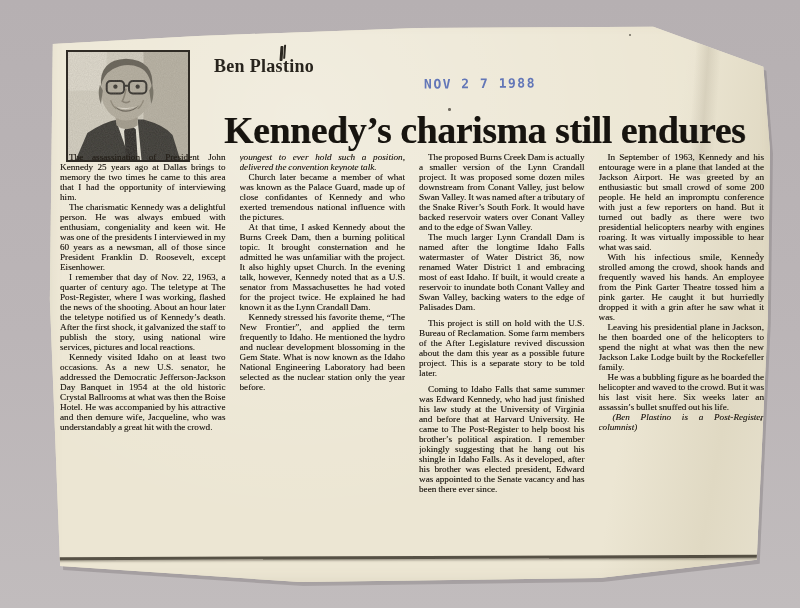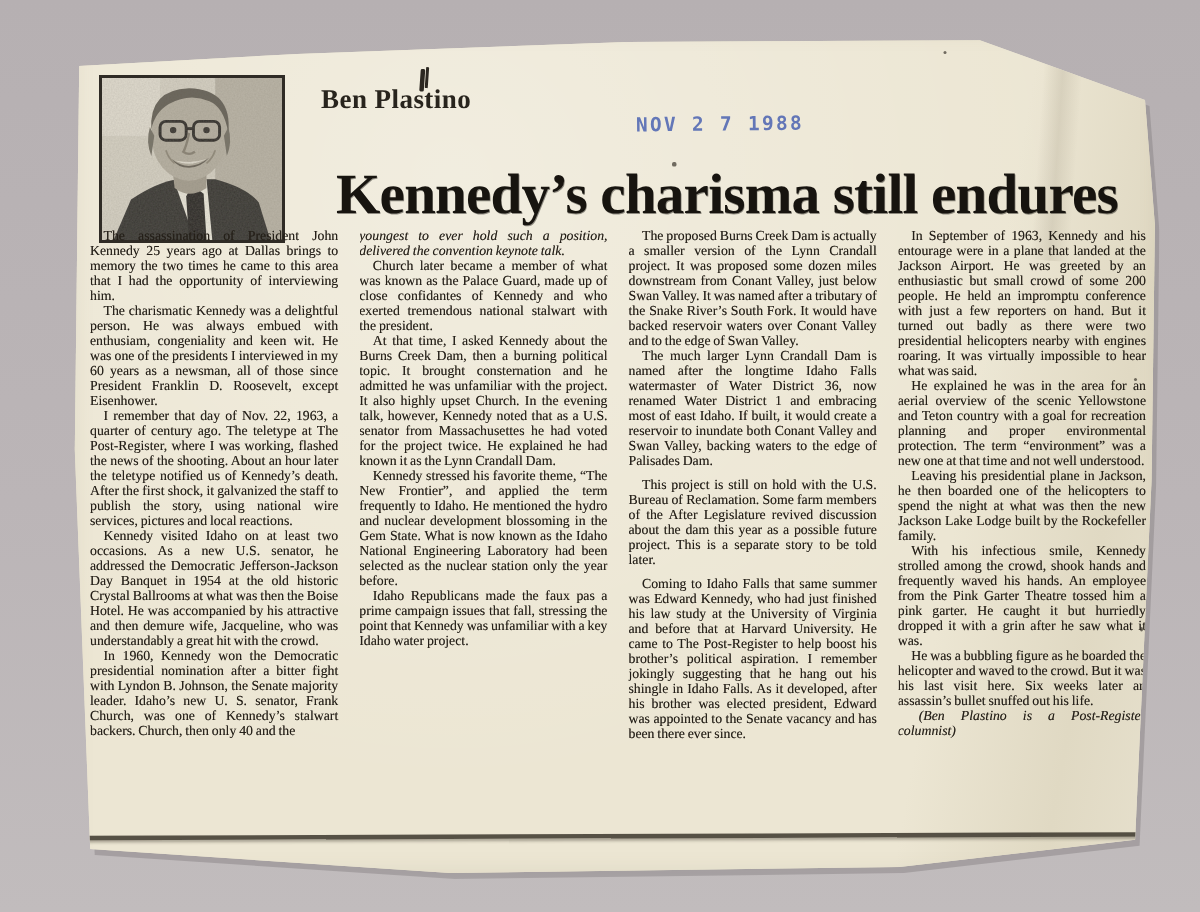--- a/index.html
+++ b/index.html
@@ -139,40 +139,37 @@
   <div class="stamp">NOV 2 7 1988</div>
 
   <h1 class="headline">Kennedy’s charisma still endures</h1>
 
   <div class="cols">
     <div class="col">
       <p>The assassination of President John Kennedy 25 years ago at Dallas brings to memory the two times he came to this area that I had the opportunity of interviewing him.</p>
       <p>The charismatic Kennedy was a delightful person. He was always embued with enthusiam, congeniality and keen wit. He was one of the presidents I interviewed in my 60 years as a newsman, all of those since President Franklin D. Roosevelt, except Eisenhower.</p>
       <p>I remember that day of Nov. 22, 1963, a quarter of century ago. The teletype at The Post-Register, where I was working, flashed the news of the shooting. About an hour later the teletype notified us of Kennedy’s death. After the first shock, it galvanized the staff to publish the story, using national wire services, pictures and local reactions.</p>
       <p>Kennedy visited Idaho on at least two occasions. As a new U.S. senator, he addressed the Democratic Jefferson-Jackson Day Banquet in 1954 at the old historic Crystal Ballrooms at what was then the Boise Hotel. He was accompanied by his attractive and then demure wife, Jacqueline, who was understandably a great hit with the crowd.</p>
-      <p>In 1960, Kennedy won the Democratic presidential nomination after a bitter fight with Lyndon B. Johnson, the Senate majority leader. Idaho’s new U. S. senator, Frank Church, was one of Kennedy’s stalwart backers. Church, then only 40 and the</p>
     </div>
     <div class="col">
       <p class="cont">youngest to ever hold such a position, delivered the convention keynote talk.</p>
-      <p>Church later became a member of what was known as the Palace Guard, made up of close confidantes of Kennedy and who exerted tremendous national stalwart with the president.</p>
+      <p>Church later became a member of what was known as the Palace Guard, made up of close confidantes of Kennedy and who exerted tremendous national influence with the pictures.</p>
       <p>At that time, I asked Kennedy about the Burns Creek Dam, then a burning political topic. It brought consternation and he admitted he was unfamiliar with the project. It also highly upset Church. In the evening talk, however, Kennedy noted that as a U.S. senator from Massachusettes he had voted for the project twice. He explained he had known it as the Lynn Crandall Dam.</p>
       <p>Kennedy stressed his favorite theme, “The New Frontier”, and applied the term frequently to Idaho. He mentioned the hydro and nuclear development blossoming in the Gem State. What is now known as the Idaho National Engineering Laboratory had been selected as the nuclear station only the year before.</p>
-      <p>Idaho Republicans made the faux pas a prime campaign issues that fall, stressing the point that Kennedy was unfamiliar with a key Idaho water project.</p>
     </div>
     <div class="col">
       <p>The proposed Burns Creek Dam is actually a smaller version of the Lynn Crandall project. It was proposed some dozen miles downstream from Conant Valley, just below Swan Valley. It was named after a tributary of the Snake River’s South Fork. It would have backed reservoir waters over Conant Valley and to the edge of Swan Valley.</p>
       <p>The much larger Lynn Crandall Dam is named after the longtime Idaho Falls watermaster of Water District 36, now renamed Water District 1 and embracing most of east Idaho. If built, it would create a reservoir to inundate both Conant Valley and Swan Valley, backing waters to the edge of Palisades Dam.</p>
       <p class="gap">This project is still on hold with the U.S. Bureau of Reclamation. Some farm members of the After Legislature revived discussion about the dam this year as a possible future project. This is a separate story to be told later.</p>
       <p class="gap">Coming to Idaho Falls that same summer was Edward Kennedy, who had just finished his law study at the University of Virginia and before that at Harvard University. He came to The Post-Register to help boost his brother’s political aspiration. I remember jokingly suggesting that he hang out his shingle in Idaho Falls. As it developed, after his brother was elected president, Edward was appointed to the Senate vacancy and has been there ever since.</p>
     </div>
     <div class="col">
       <p>In September of 1963, Kennedy and his entourage were in a plane that landed at the Jackson Airport. He was greeted by an enthusiastic but small crowd of some 200 people. He held an impromptu conference with just a few reporters on hand. But it turned out badly as there were two presidential helicopters nearby with engines roaring. It was virtually impossible to hear what was said.</p>
-      <p>He explained he was in the area for an aerial overview of the scenic Yellowstone and Teton country with a goal for recreation planning and proper environmental protection. The term “environment” was a new one at that time and not well understood.</p>
+      <p>With his infectious smile, Kennedy strolled among the crowd, shook hands and frequently waved his hands. An employee from the Pink Garter Theatre tossed him a pink garter. He caught it but hurriedly dropped it with a grin after he saw what it was.</p>
       <p>Leaving his presidential plane in Jackson, he then boarded one of the helicopters to spend the night at what was then the new Jackson Lake Lodge built by the Rockefeller family.</p>
-      <p>With his infectious smile, Kennedy strolled among the crowd, shook hands and frequently waved his hands. An employee from the Pink Garter Theatre tossed him a pink garter. He caught it but hurriedly dropped it with a grin after he saw what it was.</p>
       <p>He was a bubbling figure as he boarded the helicopter and waved to the crowd. But it was his last visit here. Six weeks later an assassin’s bullet snuffed out his life.</p>
       <p class="credit">(Ben Plastino is a Post-Register columnist)</p>
     </div>
   </div>
 
   <div class="bottom-rule"></div>
 
   <span class="speck sp1"></span>
   <span class="speck sp2"></span>
   <span class="speck sp3"></span>

